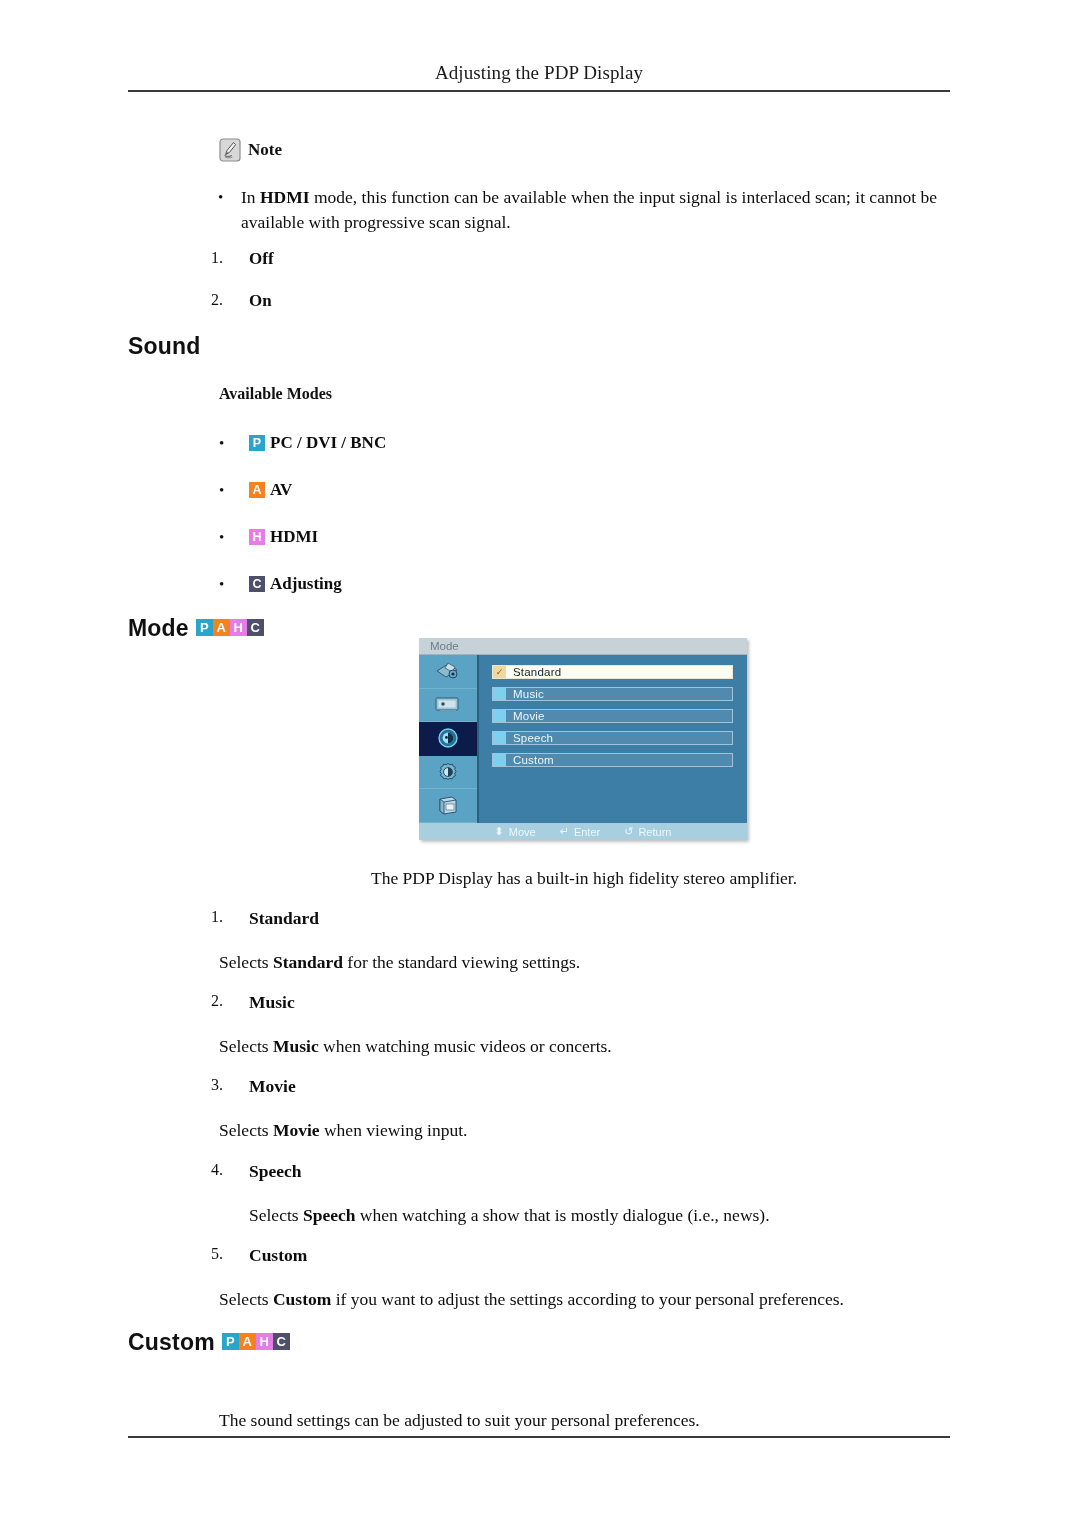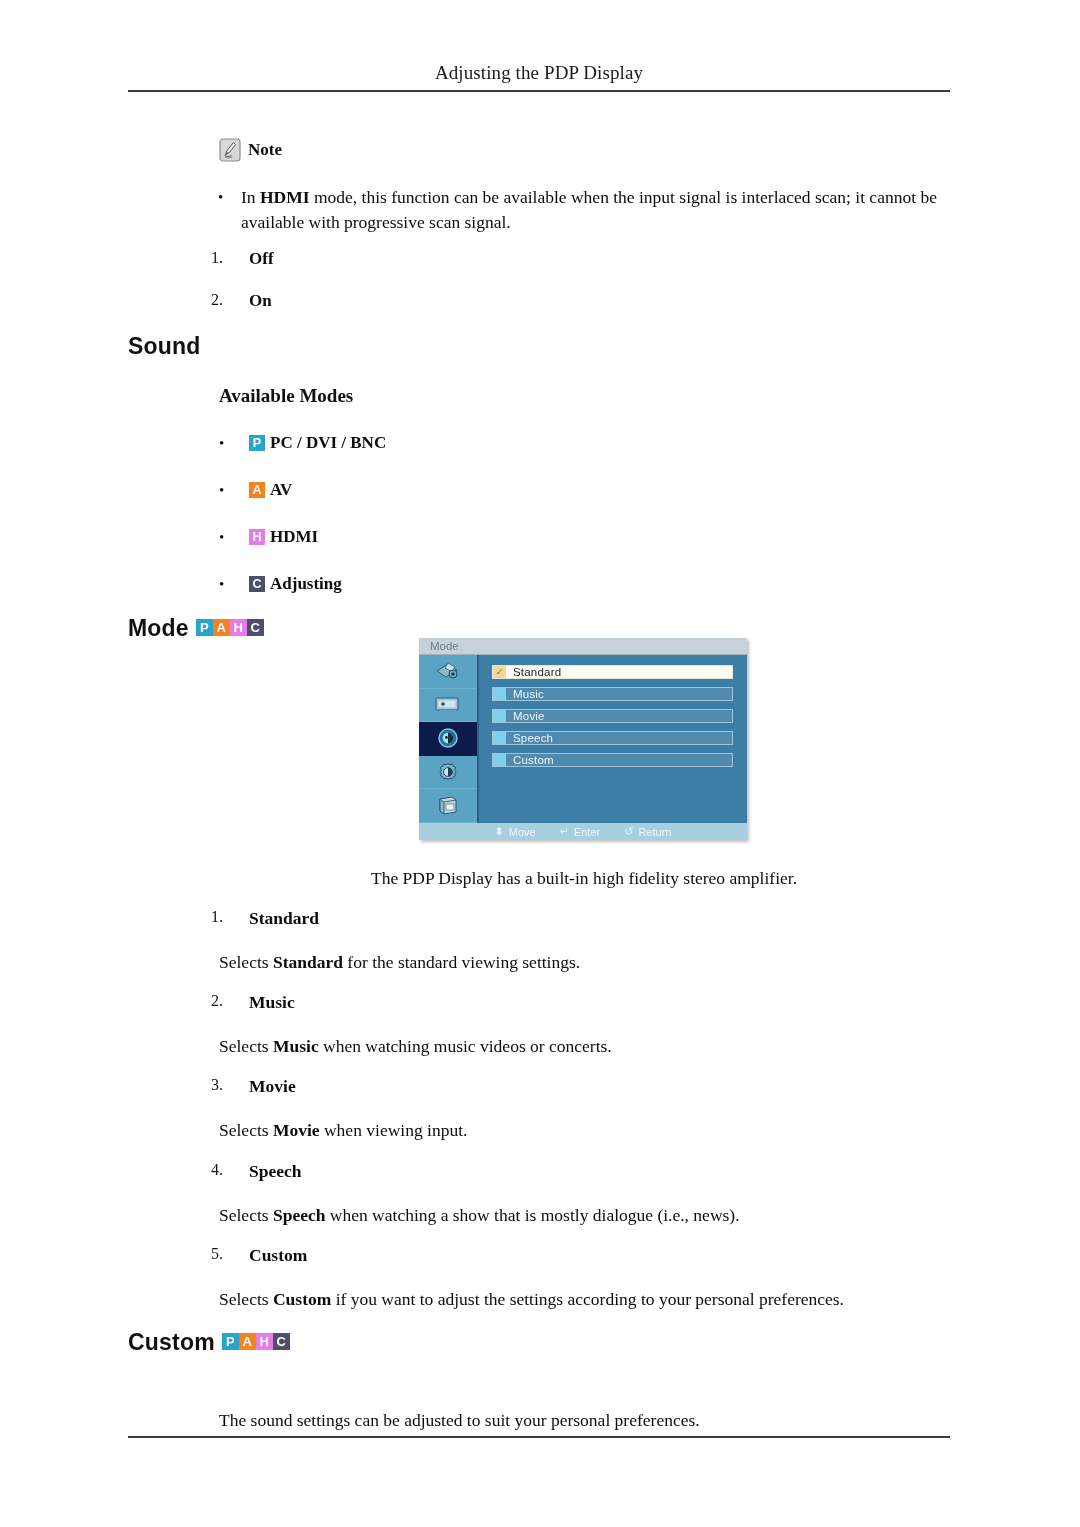--- a/index.html
+++ b/index.html
@@ -122,21 +122,21 @@
     white-space: nowrap;
   }
   #sound-title { top: 333px; }
 
   .sub-title {
     position: absolute;
     left: 219px;
     top: 385px;
     font-family: "Liberation Serif", serif;
     font-weight: bold;
-    font-size: 19px;
+    font-size: 16px;
     color: #111;
     text-align: right;
   }
 
   
   .chip {
     display: inline-block;
     width: 17px;
     height: 17px;
     line-height: 17px;
@@ -509,21 +509,21 @@
 <div class="numhead" style="top:1076px;">
   <span class="num">3.</span>
   <span class="nh">Movie</span>
 </div>
 <div class="para" style="top:1118px;"><span>Selects </span><b>Movie</b><span> when viewing input.</span></div>
 
 <div class="numhead" style="top:1161px;">
   <span class="num">4.</span>
   <span class="nh">Speech</span>
 </div>
-<div class="para" style="top:1203px;"><span>Selects </span><b>Speech</b><span> when watching a show that is mostly dialogue (i.e., news).</span></div>
+<div class="para" style="top:1203px;margin-left:30px;"><span>Selects </span><b>Speech</b><span> when watching a show that is mostly dialogue (i.e., news).</span></div>
 
 <div class="numhead" style="top:1245px;">
   <span class="num">5.</span>
   <span class="nh">Custom</span>
 </div>
 <div class="para" style="top:1287px;"><span>Selects </span><b>Custom</b><span> if you want to adjust the settings according to your personal preferences.</span></div>
 
 <div class="sect-title" style="top:1329px;">
   <span>Custom</span><span class="chip-row"><span class="chip" style="background-color: rgb(41, 164, 204);">P</span><span class="chip" style="background-color: rgb(246, 130, 31);">A</span><span class="chip" style="background-color: rgb(230, 125, 230);">H</span><span class="chip" style="background-color: rgb(77, 80, 104);">C</span></span>
 </div>

